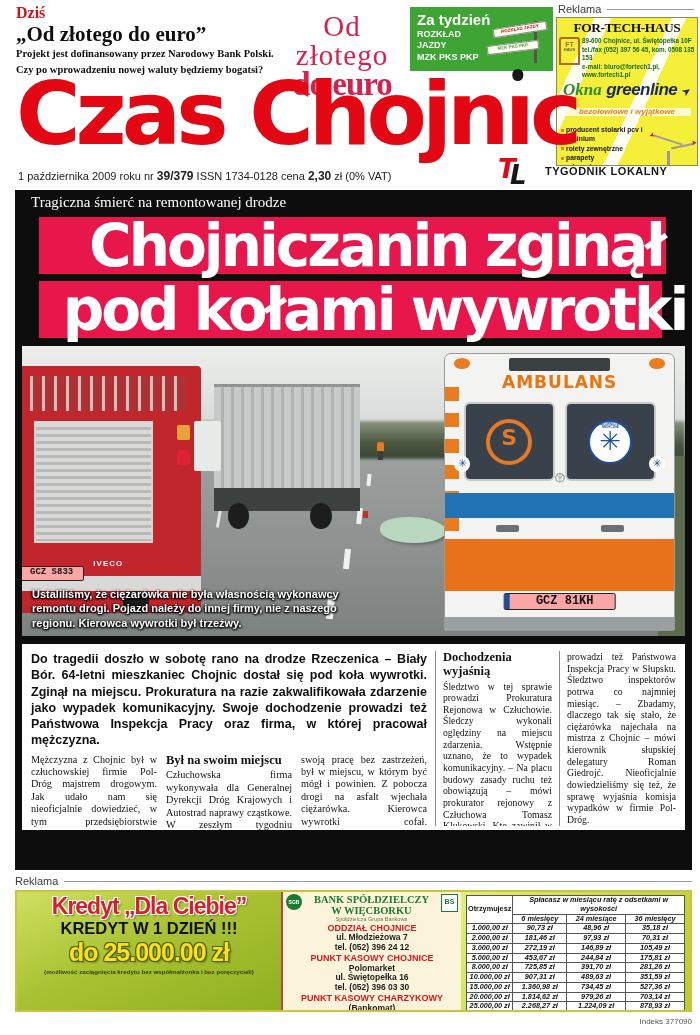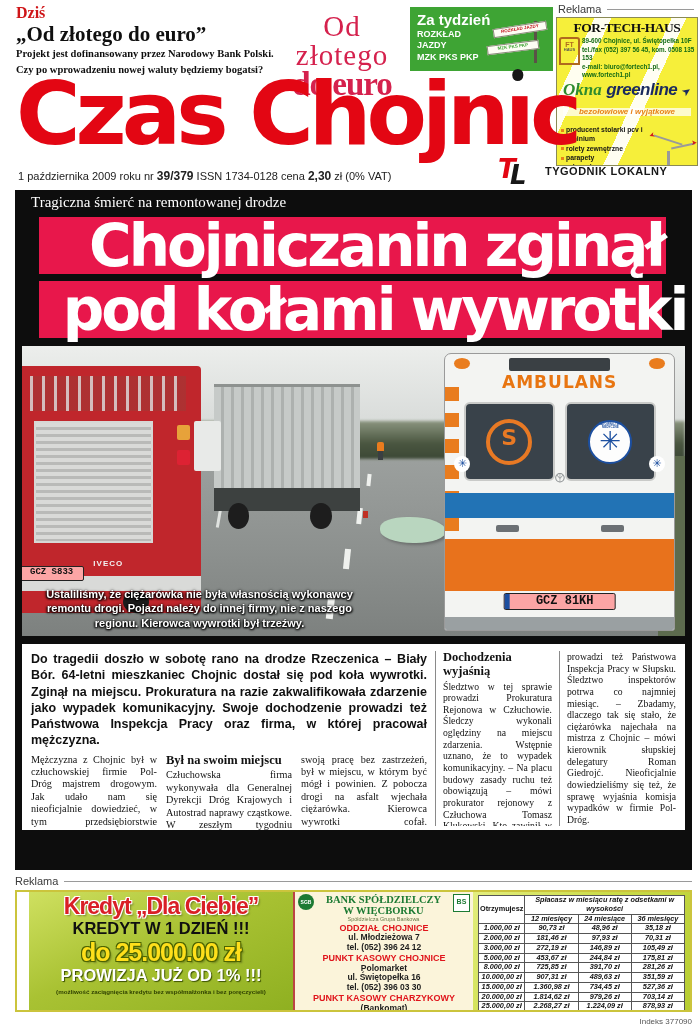--- a/index.html
+++ b/index.html
@@ -123,39 +123,39 @@
   .amb-blue{position:absolute;left:0;top:50.5%;width:100%;height:9%;background:#2273b5;}
   .amb-handle{position:absolute;top:62%;width:10%;height:2.5%;background:#6c7074;border-radius:2px;}
   .amb-orange{position:absolute;left:0;top:67%;width:100%;height:19%;background:#e8721c;}
   .mini-sol{position:absolute;top:37%;width:16px;height:16px;background:#fff;border-radius:50%;
             color:#1c4fa0;font:bold 11px/15px "DejaVu Sans",sans-serif;text-align:center;}
   .plate-amb{left:50%;transform:translateX(-50%);bottom:7%;width:44%;height:15px;font-size:12px;padding-left:10px;}
   .plate-amb::before{content:"";position:absolute;left:0;top:0;width:5px;height:100%;background:#1c4fa0;}
   .amb-bumper{position:absolute;left:0;bottom:0;width:100%;height:4.5%;background:#9aa0a2;}
   .caption{position:absolute;left:10px;bottom:6px;width:335px;color:#fff;
            font:bold 11px/1.3 "Liberation Sans",sans-serif;
-           text-shadow:0 0 3px #000,1px 1px 2px #000,-1px 1px 2px #000;text-align:center;}
+           text-shadow:0 0 3px #000,1px 1px 2px #000,-1px 1px 2px #000;}
   
   .textblock{margin:8px 7px 7px 7px;background:#fff;height:186px;box-sizing:border-box;
              padding:7px 9px 4px 9px;display:flex;overflow:hidden;}
   .tb-left{width:396px;flex:none;}
   .lead{font:bold 12.5px/1.3 "Liberation Sans",sans-serif;color:#101010;text-align:justify;}
   .cols3{display:flex;gap:9px;margin-top:5px;}
   .col{flex:1;font:10.2px/1.22 "Liberation Serif",serif;text-align:justify;overflow:hidden;}
   .colhead{font:bold 12.5px/1.1 "Liberation Serif",serif;margin-bottom:2px;text-align:left;}
   .tb-right{flex:1;display:flex;margin-left:8px;}
   .col45{flex:1;font:9.7px/1.2 "Liberation Serif",serif;text-align:justify;
          border-left:1px solid #8a8a8a;padding-left:7px;margin-left:7px;overflow:hidden;}
   
   .reklama-bottom{left:15px;top:875px;width:677px;}
   .ads{position:absolute;left:15px;top:890px;width:677px;height:122px;display:flex;
        border:2px solid #cbc43c;box-sizing:border-box;background:#fff;}
   .ad-kredyt{width:266px;flex:none;background:linear-gradient(155deg,#cfe060 0%,#a9c233 45%,#8fb021 100%);
              border-right:2px solid #b44;text-align:center;font-family:"Liberation Sans",sans-serif;
-             overflow:hidden;padding-top:2px;box-sizing:border-box;margin-left:12px;}
+             overflow:hidden;padding-top:2px;box-sizing:border-box;}
   .kr-title{color:#d91f26;font-weight:bold;font-size:23px;line-height:1.05;letter-spacing:-1px;
             text-shadow:-1px -1px 0 #fff,1px -1px 0 #fff,-1px 1px 0 #fff,1px 1px 0 #fff,2px 2px 2px rgba(0,0,0,.35);}
   .kr-l1{color:#101010;font-weight:bold;font-size:16.5px;line-height:1.2;margin-top:1px;}
   .kr-l2{color:#ffdf1b;font-weight:bold;font-size:25px;line-height:1.1;letter-spacing:-1px;
          text-shadow:-1px -1px 0 #4c6400,1px -1px 0 #4c6400,-1px 1px 0 #4c6400,1px 1px 0 #4c6400,2px 2px 2px rgba(0,0,0,.3);}
   .kr-l3{color:#fff;font-weight:bold;font-size:16.5px;line-height:1.2;text-shadow:1px 1px 1px #3c5200;}
   .kr-fine{color:#2f4100;font-weight:bold;font-size:6.2px;margin-top:2px;}
   .ad-bank{width:178px;flex:none;background:#fbf4da;text-align:center;
            font-family:"Liberation Sans",sans-serif;overflow:hidden;padding:2px 3px;box-sizing:border-box;}
   .bank-top{display:flex;align-items:flex-start;justify-content:space-between;}
@@ -349,21 +349,20 @@
   <div class="reklama-row reklama-bottom">
     <span>Reklama</span>
     <span class="reklama-line"></span>
   </div>
 
   <div class="ads">
     <div class="ad-kredyt">
       <div class="kr-title">Kredyt „Dla Ciebie”</div>
       <div class="kr-l1">KREDYT W 1 DZIEŃ !!!</div>
       <div class="kr-l2">do 25.000.00 zł</div>
-      <div class="kr-l3">PROWIZJA JUŻ OD 1% !!!</div>
       <div class="kr-fine">(możliwość zaciągnięcia kredytu bez współmałżonka i bez poręczycieli)</div>
     </div>
 
     <div class="ad-bank">
       <div class="bank-top">
         <div class="sgb">SGB</div>
         <div>
           <div class="bank-name">BANK SPÓŁDZIELCZY</div>
           <div class="bank-name">W WIĘCBORKU</div>
           <div class="bank-sub">Spółdzielcza Grupa Bankowa</div>
@@ -383,21 +382,21 @@
     </div>
 
     <div class="ad-table">
       <table class="loan" id="loan-table">
           <tbody>
             <tr>
               <th rowspan="2" style="font-style: normal;">Otrzymujesz</th>
               <th colspan="3" class="span-h">Spłacasz w miesiącu ratę z odsetkami w wysokości</th>
             </tr>
             <tr>
-              <th class="c1h">12 miesięcy</th>
+              <th class="c1h">6 miesięcy</th>
               <th class="c2h">24 miesiące</th>
               <th class="c3h">36 miesięcy</th>
             </tr>
             <tr>
               <td>1.000,00 zł</td>
               <td class="c1">90,73 zł</td>
               <td class="c2">48,96 zł</td>
               <td class="c3">35,18 zł</td>
             </tr>
             <tr>

